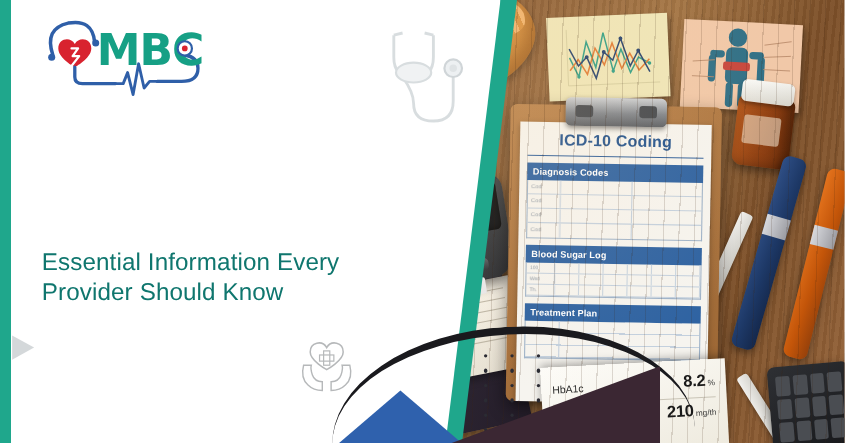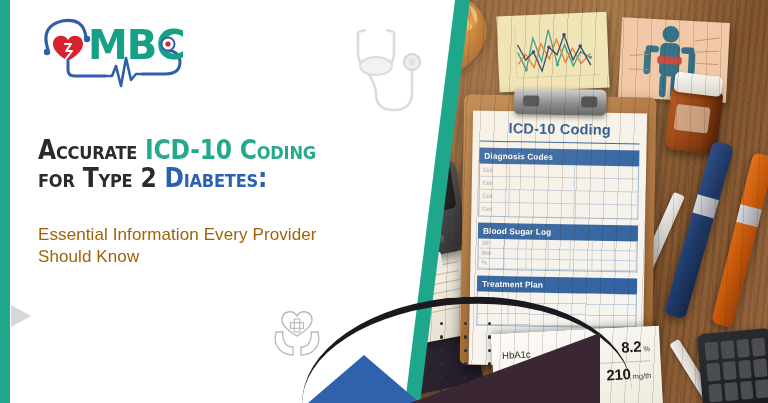--- a/index.html
+++ b/index.html
@@ -306,21 +306,21 @@
     letter-spacing:-.2px; color:#2b2b2b;
     font-stretch:condensed;
   }
   .headline .l2{ display:block; }
   .hl-teal{ color:#24a98c; }
   .hl-blue{ color:#2b62ad; }
   .headline .sc{ font-variant:small-caps; }
 
   .subhead{
     position:absolute; left:38px; top:224px; width:300px;
-    font-size:17px; line-height:1.28; color:#a16207; font-weight:400;
+    font-size:22px; line-height:1.28; color:#0f766e; font-weight:400;
     letter-spacing:.1px;
   }
 
   .url{
     position:absolute; left:36px; top:354px;
     display:flex; align-items:center; gap:10px;
     font-size:14px; color:#2f3b36; letter-spacing:.1px;
   }
   .globe{ width:22px; height:22px; display:block; }
 
@@ -580,26 +580,20 @@
       <path d="M22 10 L22 30 Q22 48 40 50 Q58 48 58 30 L58 10" fill="none" stroke="#b9c2c6" stroke-width="2.6"></path>
       <path d="M30 48 Q40 62 40 72 Q40 88 58 88 Q76 88 76 70 L76 46" fill="none" stroke="#b9c2c6" stroke-width="2.6"></path>
       <ellipse cx="40" cy="44" rx="16" ry="9" fill="#e4e9eb" stroke="#b9c2c6" stroke-width="2"></ellipse>
       <circle cx="76" cy="40" r="8" fill="#dfe5e8" stroke="#aab4b9" stroke-width="2"></circle>
       <circle cx="76" cy="40" r="3.4" fill="#c6cdd1"></circle>
       <line x1="22" y1="10" x2="30" y2="8" stroke="#b9c2c6" stroke-width="2.6"></line>
       <line x1="58" y1="10" x2="50" y2="8" stroke="#b9c2c6" stroke-width="2.6"></line>
     </svg>
   </div>
 
-  <div class="headline">
-    <span class="sc">Accurate </span><span class="sc hl-teal">ICD-10 Coding</span>
-    <span class="l2">
-      <span class="sc">for Type 2 </span><span class="sc hl-blue">Diabetes:</span>
-    </span>
-  </div>
 
   <div class="subhead">Essential Information Every Provider Should Know</div>
 
   <div class="hands-deco">
     <svg viewBox="0 0 58 52" aria-hidden="true">
       <path d="M29 10 c-4-7 -15-5 -15 4 c0 8 15 16 15 16 s15-8 15-16 c0-9 -11-11 -15-4z" fill="none" stroke="#6f7477" stroke-width="1.4"></path>
       <rect x="26.2" y="13" width="5.6" height="13" fill="none" stroke="#6f7477" stroke-width="1.1"></rect>
       <rect x="22.5" y="16.7" width="13" height="5.6" fill="none" stroke="#6f7477" stroke-width="1.1"></rect>
       <path d="M8 26 q-3 12 4 18 q5 5 13 5 l0 -8 q-7 0 -9 -6 q-2 -6 -1 -9z" fill="none" stroke="#6f7477" stroke-width="1.3"></path>
       <path d="M50 26 q3 12 -4 18 q-5 5 -13 5 l0 -8 q7 0 9 -6 q2 -6 1 -9z" fill="none" stroke="#6f7477" stroke-width="1.3"></path>

